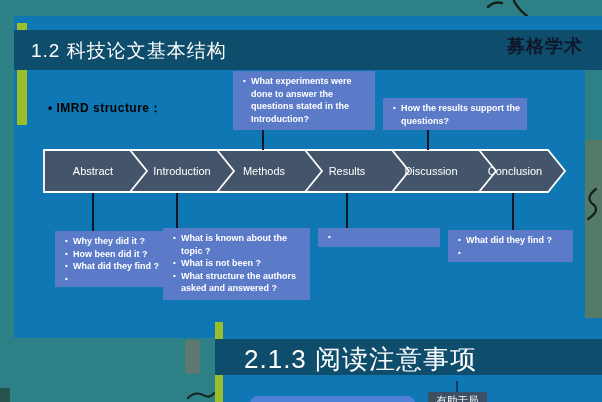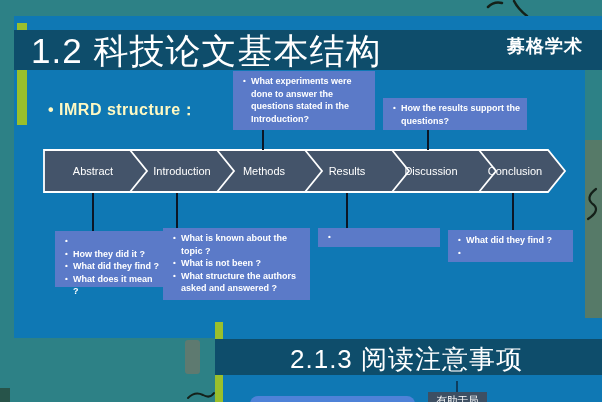--- a/index.html
+++ b/index.html
@@ -10,27 +10,27 @@
     -webkit-font-smoothing:antialiased;
   }
   .abs{position:absolute;}
   
   .s1-topstrip{left:14px;top:16px;width:588px;height:14px;background:#0f78b4;}
   .s1-band{left:14px;top:30px;width:588px;height:40px;background:#0e4d6b;}
   .s1-body{left:14px;top:70px;width:571px;height:268px;background:#0f78b4;}
   .s1-accent{left:17px;top:23px;width:10px;height:102px;background:#9abf2b;}
   .s1-title{
     left:31px;top:33px;width:420px;height:36px;line-height:36px;
-    color:#fff;font-size:35px;font-weight:400;letter-spacing:1px;white-space:nowrap;
+    color:#fff;font-size:19px;font-weight:400;letter-spacing:1px;white-space:nowrap;
   }
   .s1-brand{
-    right:19px;top:34px;color:#ffffff;font-size:18px;font-weight:700;letter-spacing:1px;
+    right:19px;top:34px;color:#0f172a;font-size:18px;font-weight:700;letter-spacing:1px;
   }
   .s1-subtitle{
-    left:48px;top:100px;color:#fef9c3;font-size:16px;font-weight:700;letter-spacing:.5px;white-space:nowrap;
+    left:48px;top:100px;color:#000000;font-size:12px;font-weight:700;letter-spacing:.5px;white-space:nowrap;
   }
   
   .chevrons{left:43px;top:149px;width:524px;height:44px;}
   .chevrons text{
     fill:#ffffff;font-size:11px;font-family:"Liberation Sans","DejaVu Sans",sans-serif;font-weight:400;
   }
   
   .cline{width:2px;background:#0b1626;}
   
   .callout{
@@ -44,21 +44,21 @@
   .box-discussion{left:383px;top:98px;width:144px;height:32px;}
   .box-abstract{left:55px;top:231px;width:108px;height:56px;}
   .box-introduction{left:163px;top:228px;width:147px;height:72px;}
   .box-results{left:318px;top:228px;width:122px;height:19px;padding-top:3px;}
   .box-conclusion{left:448px;top:230px;width:125px;height:32px;}
   
   .s2-body{left:215px;top:318px;width:387px;height:84px;background:#0f78b4;}
   .s2-accent{left:215px;top:322px;width:8px;height:80px;background:#9abf2b;}
   .s2-band{left:215px;top:339px;width:387px;height:36px;background:#0e4d6b;}
   .s2-title{
-    left:244px;top:342px;color:#fff;font-size:26px;font-weight:400;letter-spacing:1px;white-space:nowrap;margin-left:46px;
+    left:244px;top:342px;color:#fff;font-size:26px;font-weight:400;letter-spacing:1px;white-space:nowrap;
   }
   .s2-roundbox{
     left:250px;top:396px;width:165px;height:16px;background:#4e82d8;border-radius:8px 8px 0 0;
   }
   .s2-darkbox{
     left:428px;top:392px;width:59px;height:18px;background:#3d4f63;color:#fff;
     font-size:10.5px;text-align:center;line-height:16px;overflow:hidden;white-space:nowrap;
   }
   .s2-cline{left:456px;top:381px;width:2px;height:11px;background:#0d3d5f;}
   
@@ -122,32 +122,32 @@
   </div>
 <div class="abs callout box-discussion">
     <div class="li">
       <span class="dot">•</span>
       <span class="li-text">How the results support the questions?</span>
     </div>
   </div>
 <div class="abs callout box-abstract">
     <div class="li">
       <span class="dot">•</span>
+      <span class="li-text">Why they did it ?</span>
     </div>
     <div class="li">
       <span class="dot">•</span>
-      <span class="li-text">How they did it ?</span>
+      <span class="li-text">How been did it ?</span>
     </div>
     <div class="li">
       <span class="dot">•</span>
       <span class="li-text">What did they find ?</span>
     </div>
     <div class="li">
       <span class="dot">•</span>
-      <span class="li-text">What does it mean ?</span>
     </div>
   </div>
 <div class="abs callout box-introduction">
     <div class="li">
       <span class="dot">•</span>
       <span class="li-text">What is known about the topic ?</span>
     </div>
     <div class="li">
       <span class="dot">•</span>
       <span class="li-text">What is not been ?</span>

